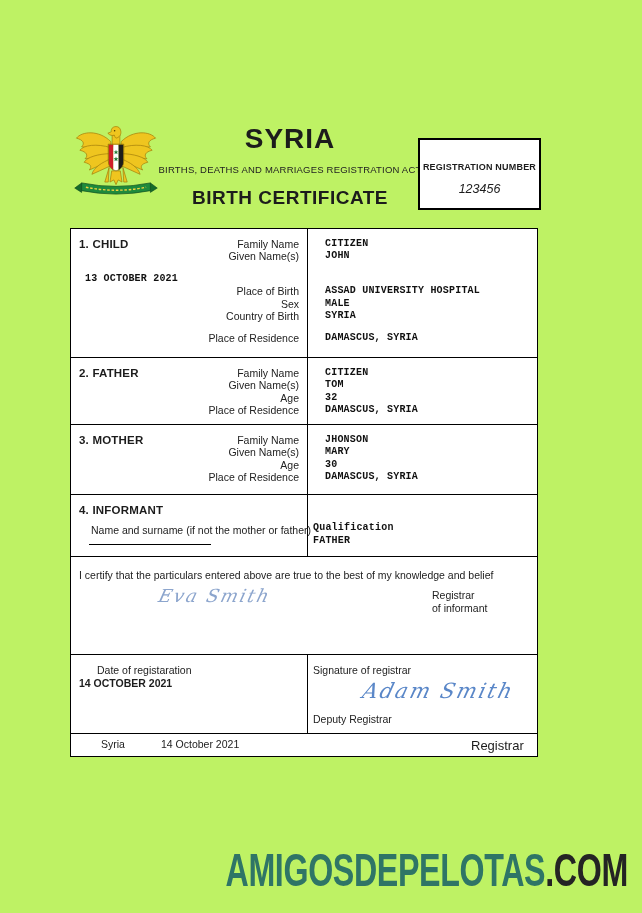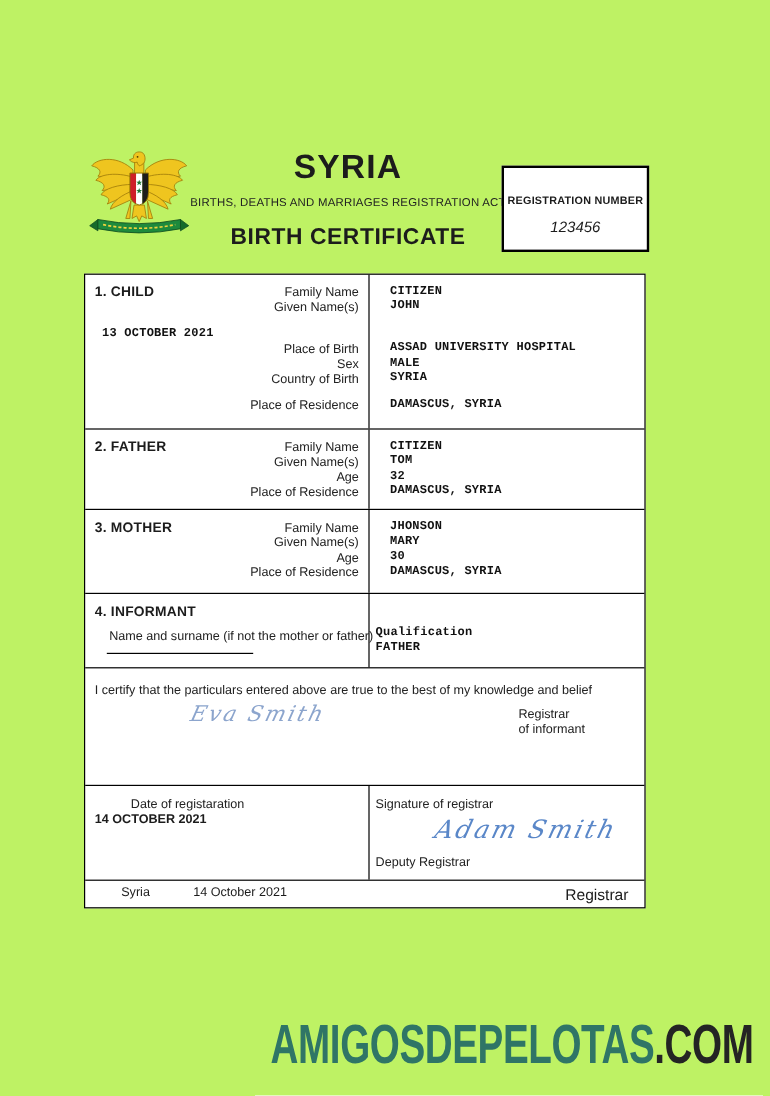--- a/index.html
+++ b/index.html
@@ -47,21 +47,21 @@
   .inf-values { position:absolute; left:242px; top:26px; font-family:"Liberation Mono", monospace;
     font-size:10px; font-weight:bold; line-height:13px; letter-spacing:0.2px; color:#111; }
 
   
   .certify-statement { position:absolute; left:8px; top:12px; font-size:10.5px; color:#222; }
   .sig-informant { position:absolute; left:88px; top:28px; font-family:"DejaVu Serif", serif;
     font-style:italic; font-size:18px; color:#8CA5CD; transform:skewX(-14deg); letter-spacing:2px; }
   .sig-informant-label { position:absolute; left:361px; top:32px; font-size:10.5px; line-height:12.5px; color:#222; }
 
   
-  .reg-date-label { position:absolute; left:20px; top:9px; font-size:10.5px; color:#222;padding-left:18px; }
+  .reg-date-label { position:absolute; left:8px; top:9px; font-size:10.5px; color:#222;padding-left:18px; }
   .reg-date-value { position:absolute; left:8px; top:22px; font-size:10.5px; font-weight:bold; }
   .reg-sig-label { position:absolute; left:242px; top:9px; font-size:10.5px; color:#222; }
   .sig-registrar { position:absolute; left:292px; top:24px; font-family:"DejaVu Serif", serif;
     font-style:italic; font-size:21px; color:#5A87C8; transform:skewX(-14deg); letter-spacing:2px; }
   .reg-deputy { position:absolute; left:242px; top:58px; font-size:10.5px; color:#222; }
 
   
   .footer-country { position:absolute; left:30px; top:4px; font-size:10.5px; }
   .footer-date { position:absolute; left:90px; top:4px; font-size:10.5px; }
   .footer-role { position:absolute; left:400px; top:4px; font-size:13px; }

